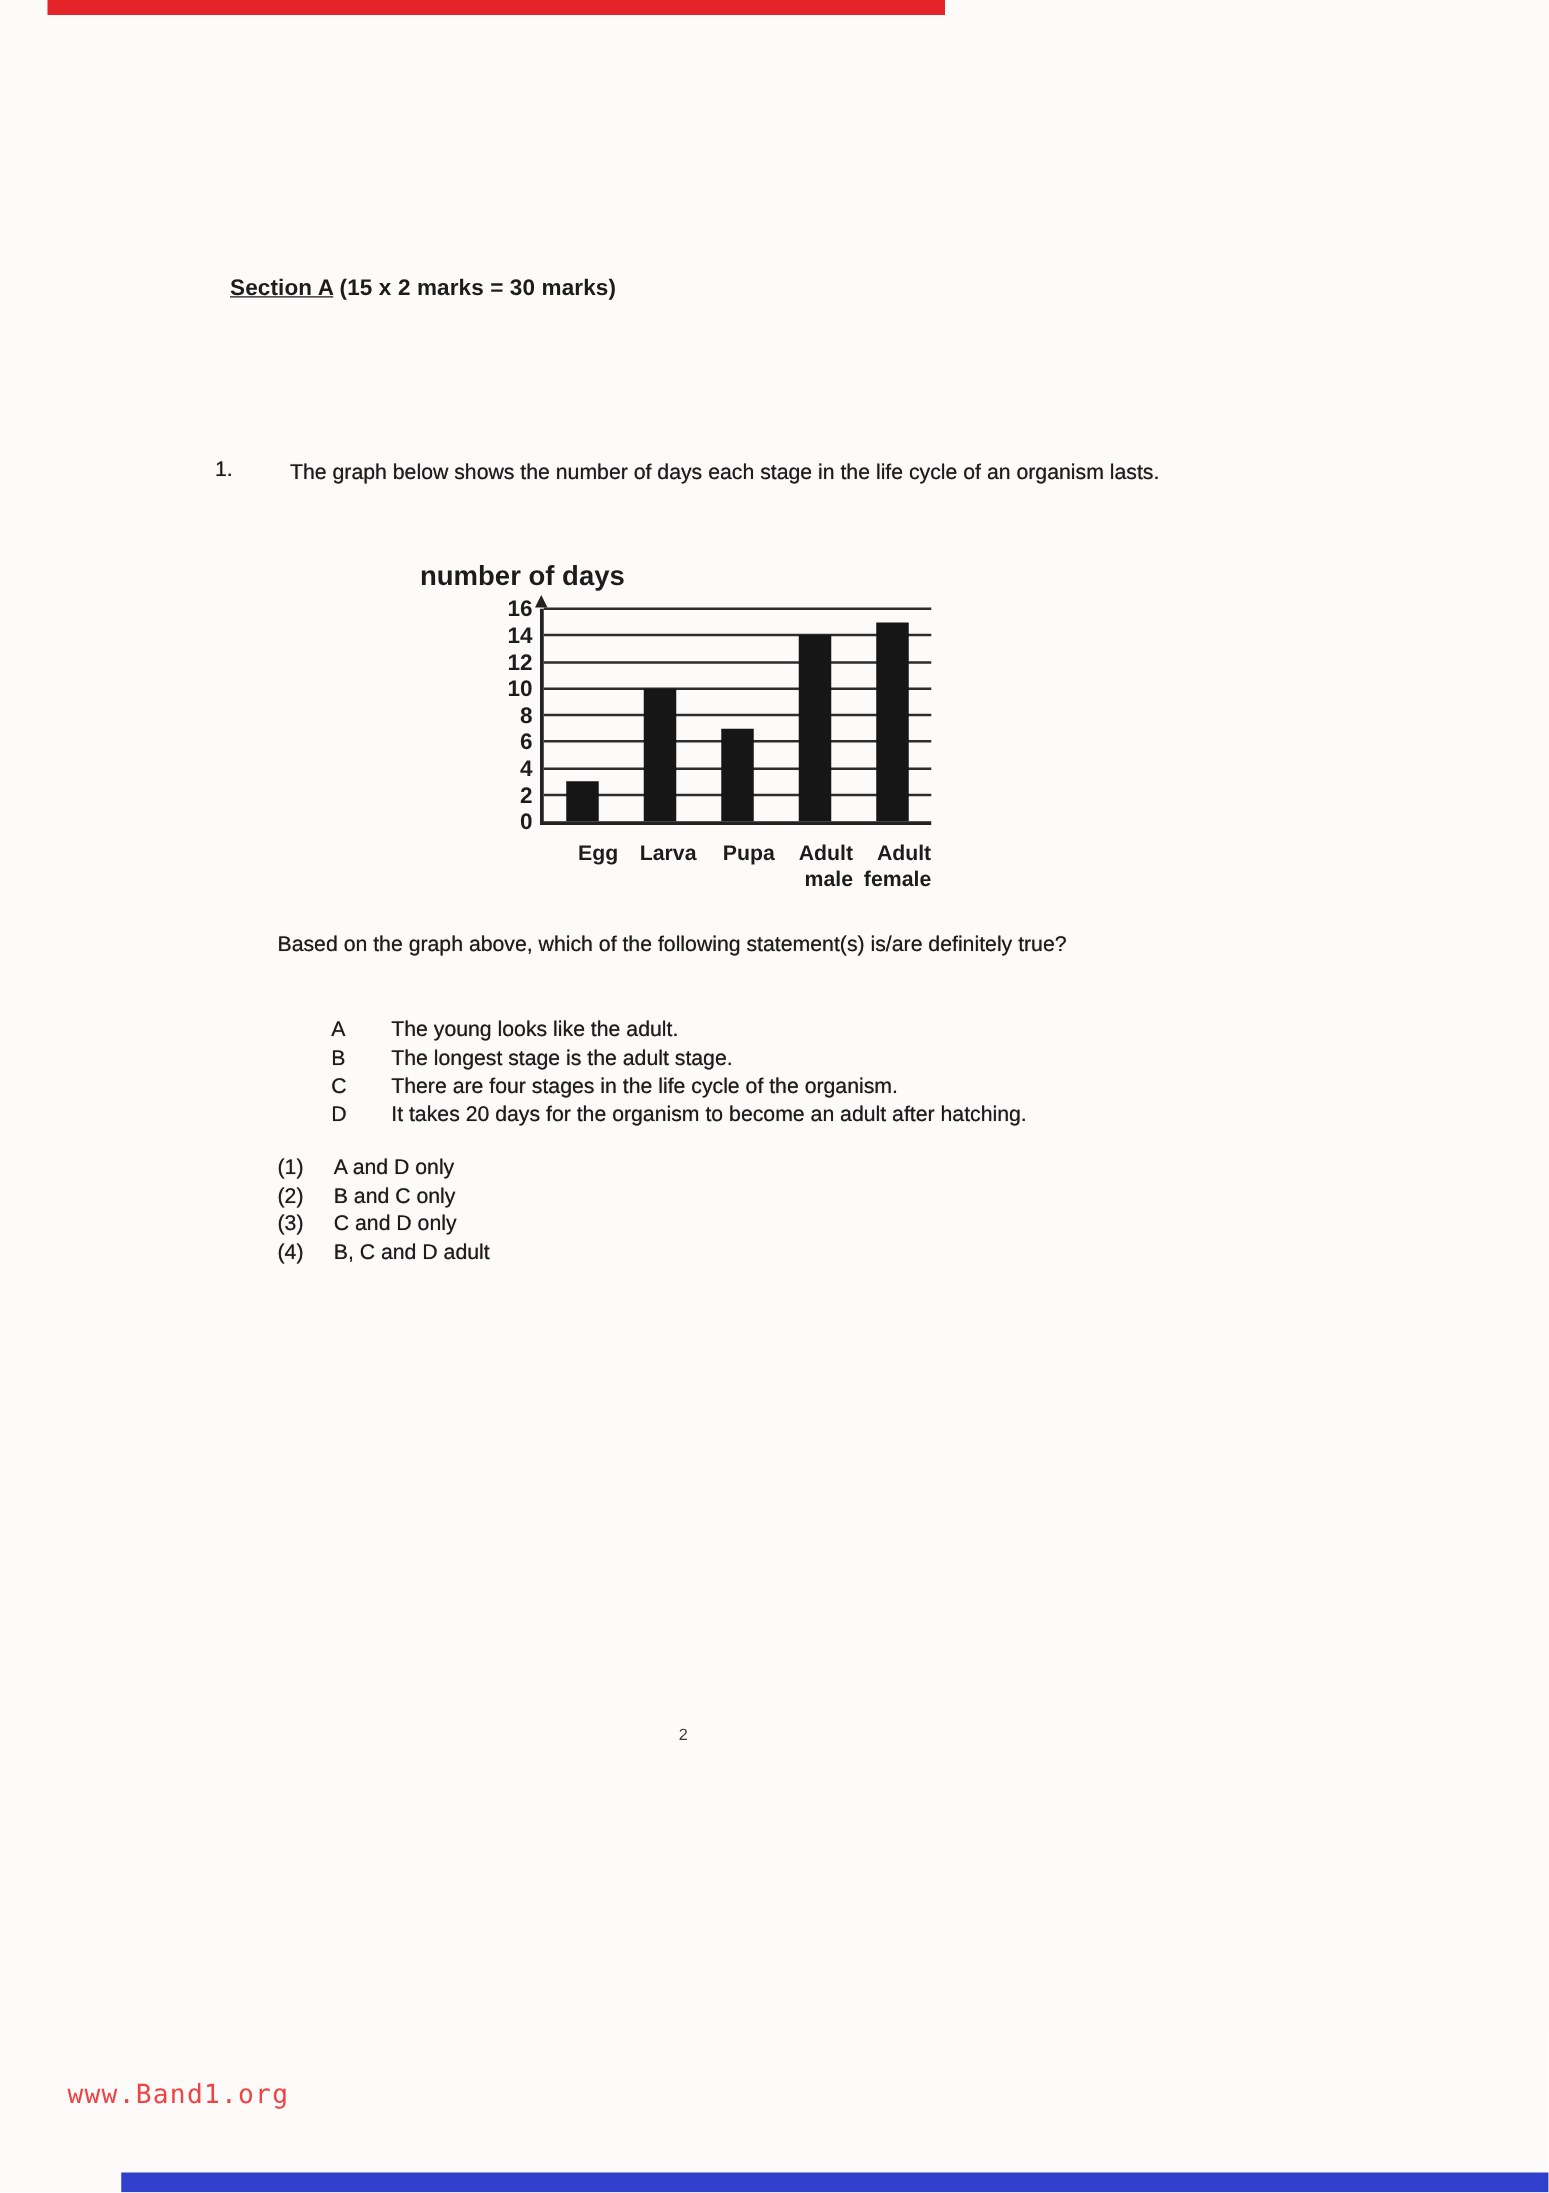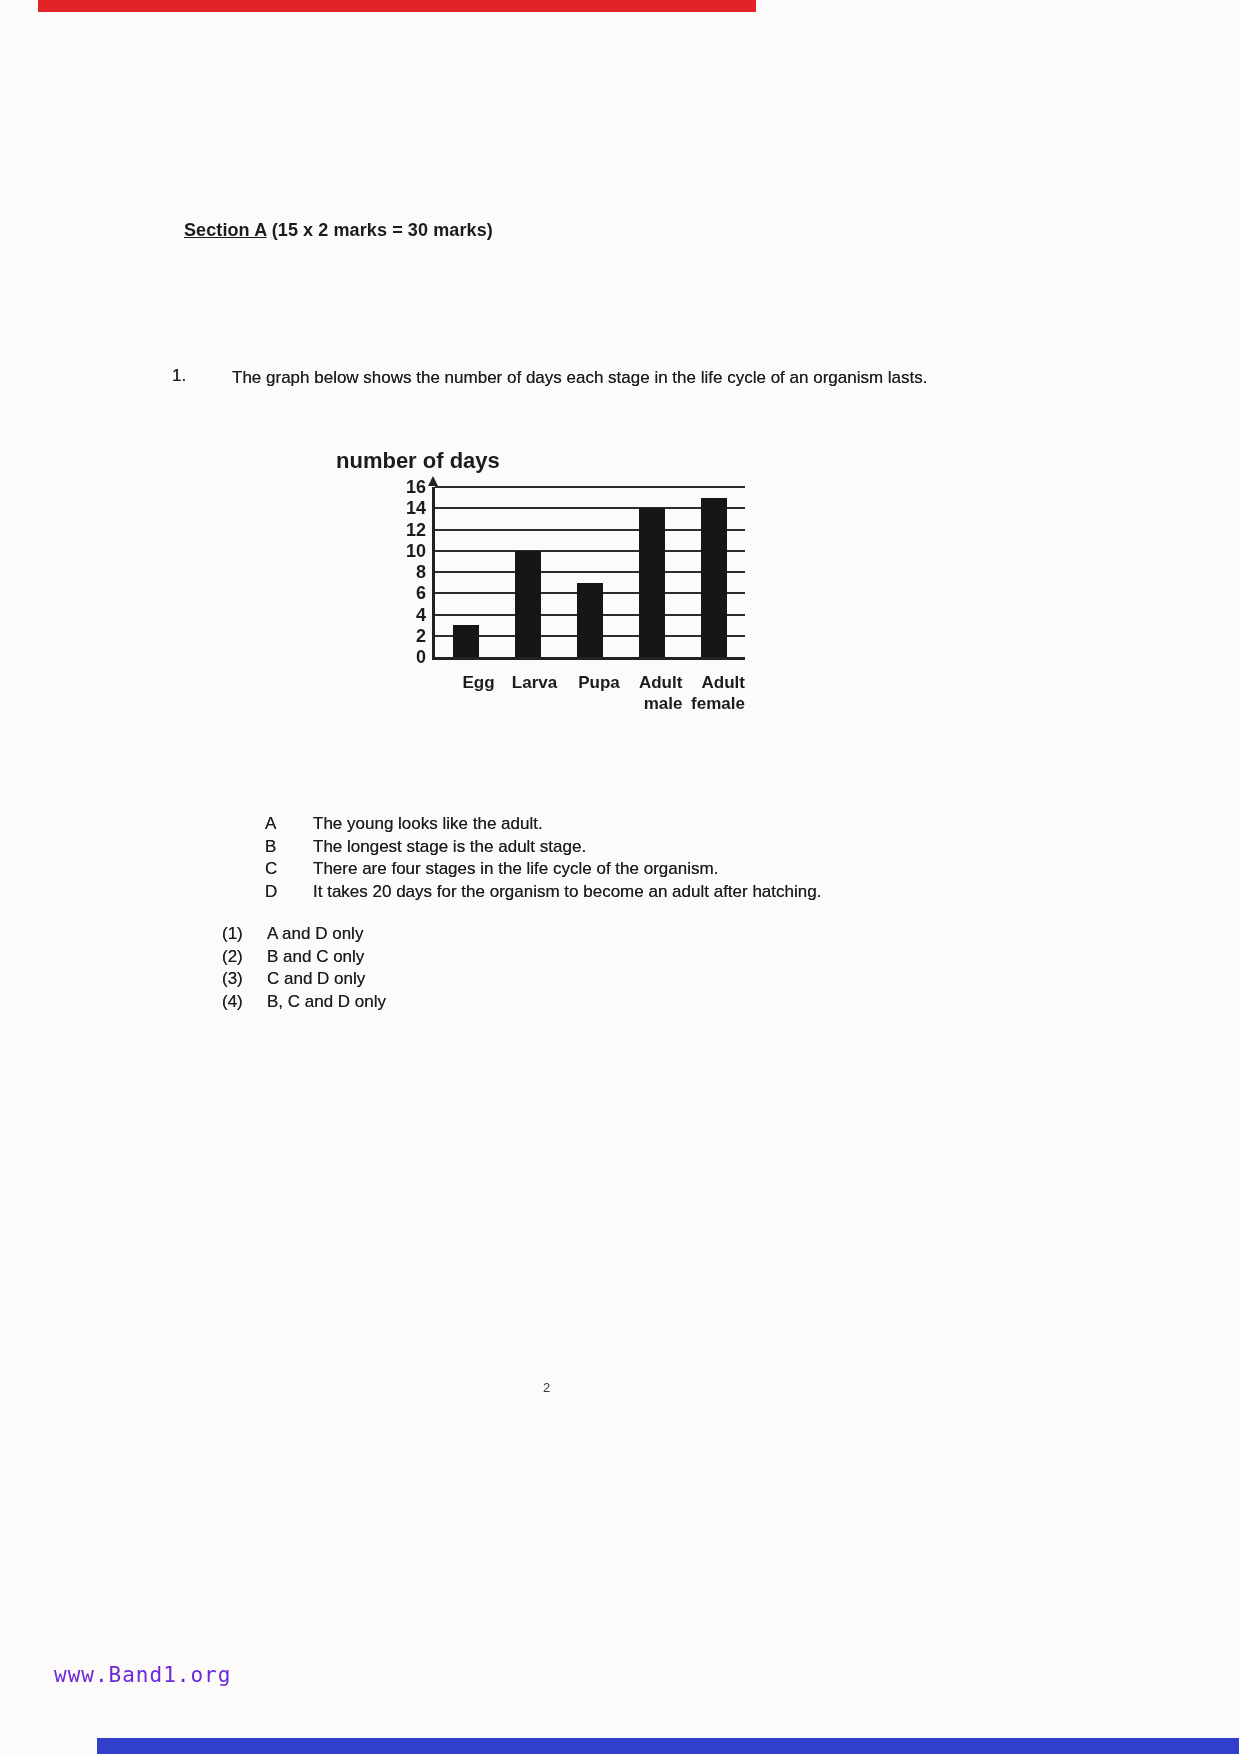--- a/index.html
+++ b/index.html
@@ -142,21 +142,21 @@
     left: 543px; top: 1380px;
     font-size: 13px;
     color: #3a3a3a;
   }
   .watermark {
     position: absolute;
     left: 54px; top: 1663px;
     font-family: "DejaVu Sans Mono", monospace;
     font-size: 21px;
     letter-spacing: 1px;
-    color: #6d28d9;
+    color: #ef4444;
   }
 </style>
 </head>
 <body>
 
 <div class="page">
 
   <div class="strip-top" style="background: rgb(228, 35, 41);"></div>
 
   <div class="section-head">
@@ -196,20 +196,21 @@
   <div class="xlabels" id="xlabels">
       <div class="xlabel">Egg</div>
       <div class="xlabel">Larva</div>
       <div class="xlabel">Pupa</div>
       <div class="xlabel">Adult
 male</div>
       <div class="xlabel">Adult
 female</div>
     </div>
 
+  <div class="followup soft">Based on the graph above, which of the following statement(s) is/are definitely true?</div>
 
   <div class="statements soft">
     <div class="stmt">
       <span class="stmt-label">A</span>
       <span class="stmt-text">The young looks like the adult.</span>
     </div>
     <div class="stmt">
       <span class="stmt-label">B</span>
       <span class="stmt-text">The longest stage is the adult stage.</span>
     </div>
@@ -231,21 +232,21 @@
     <div class="opt">
       <span class="opt-label">(2)</span>
       <span class="opt-text">B and C only</span>
     </div>
     <div class="opt">
       <span class="opt-label">(3)</span>
       <span class="opt-text">C and D only</span>
     </div>
     <div class="opt">
       <span class="opt-label">(4)</span>
-      <span class="opt-text">B, C and D only</span>
+      <span class="opt-text">B, C and D adult</span>
     </div>
   </div>
 
   <div class="page-number">2</div>
   <div class="watermark">www.Band1.org</div>
 
   <div class="strip-bottom" style="background: rgb(48, 64, 204);"></div>
 </div>
 
 </body></html>

